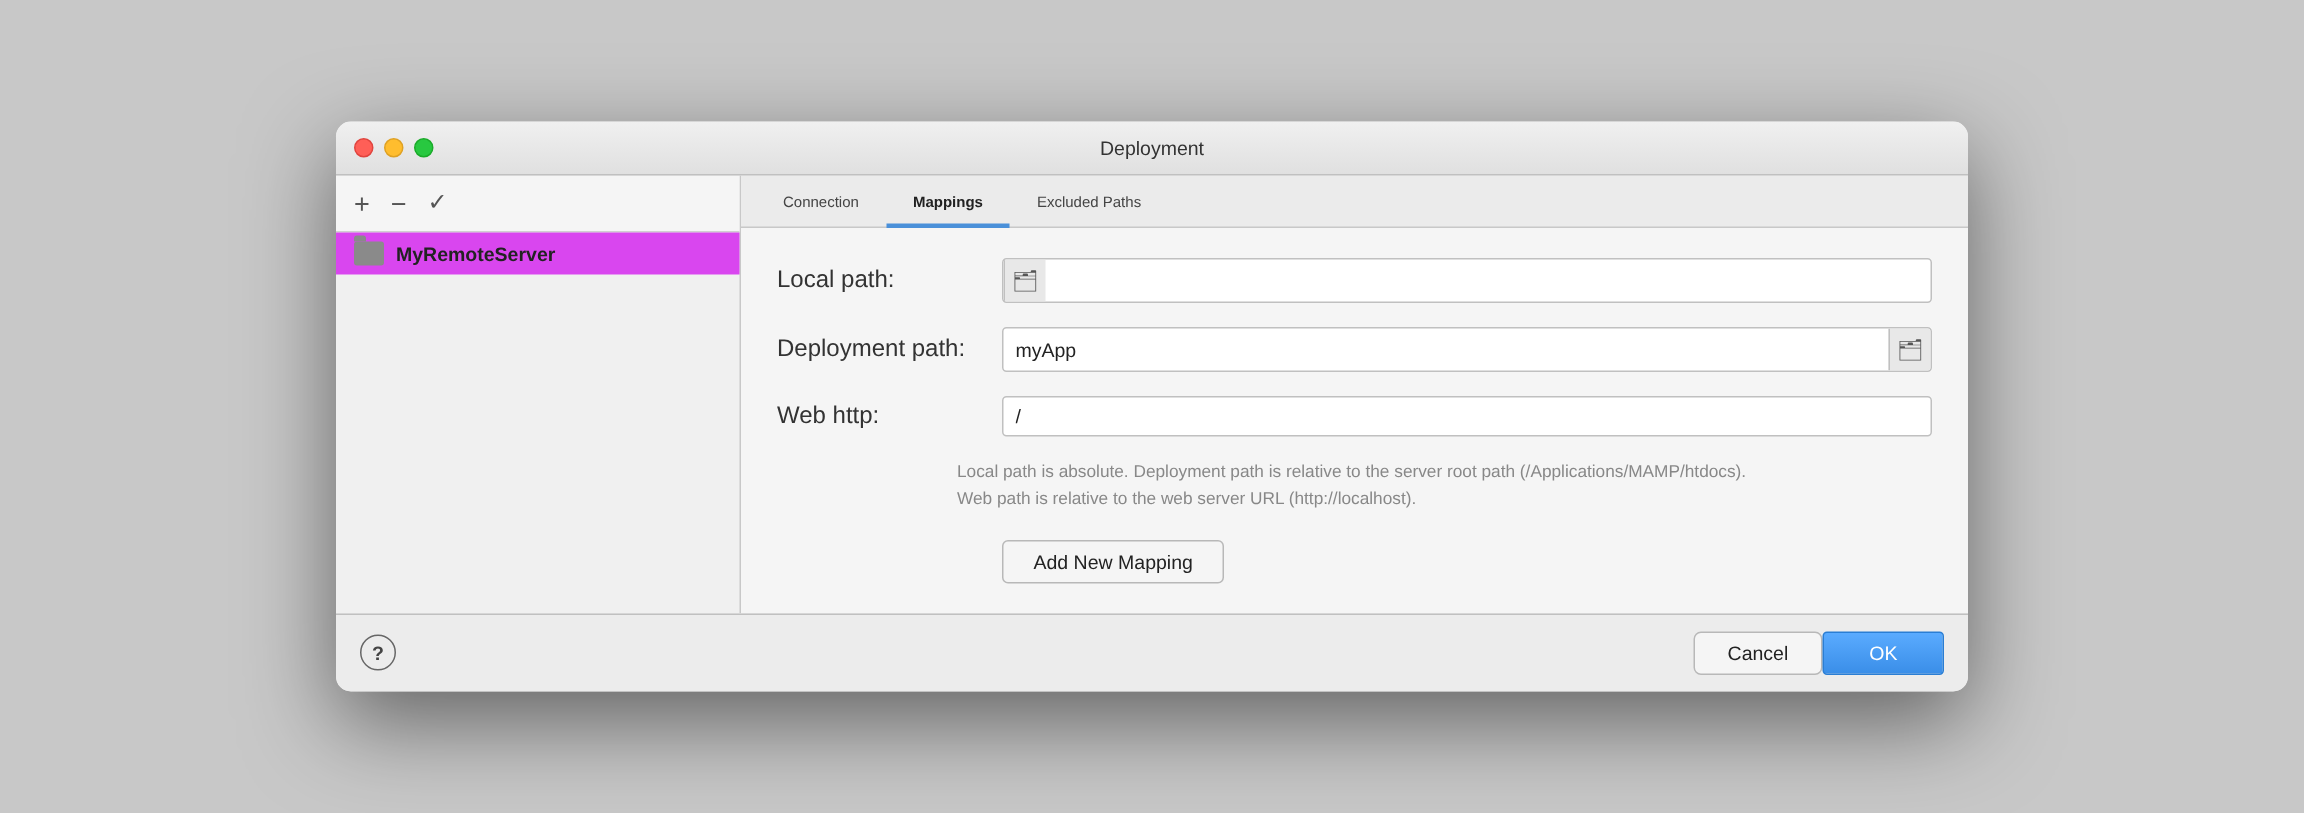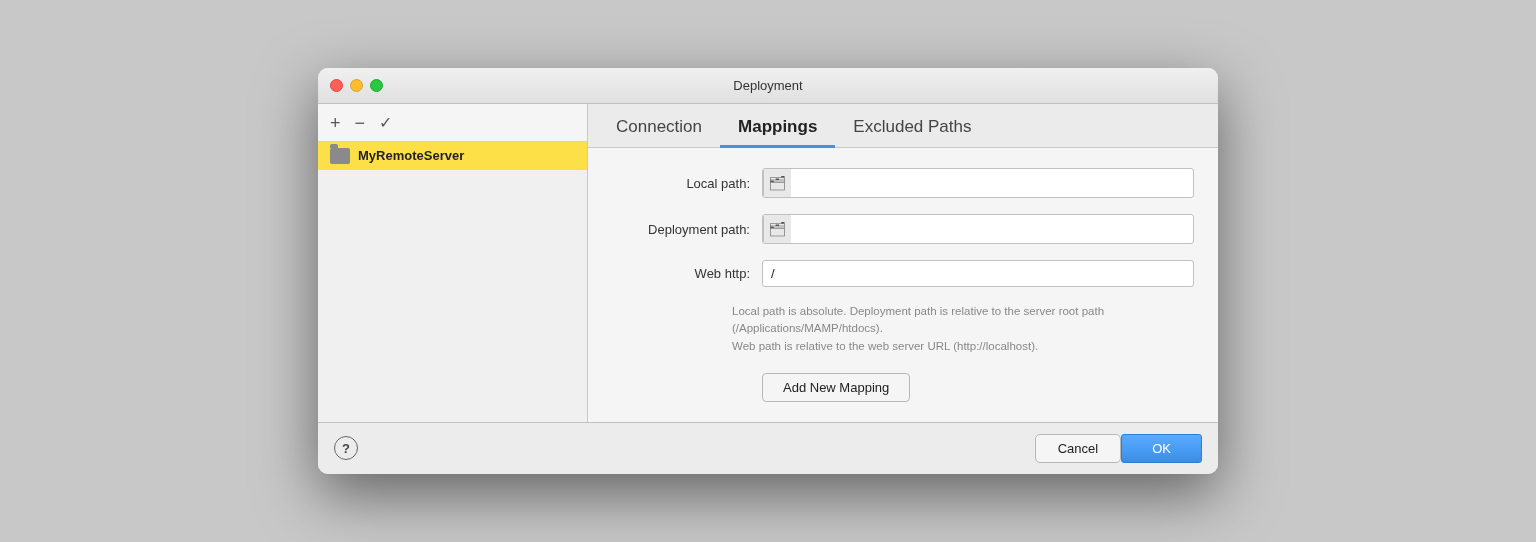--- a/index.html
+++ b/index.html
@@ -10,21 +10,21 @@
       background: #c8c8c8;
       display: flex;
       align-items: center;
       justify-content: center;
       width: 1536px;
       height: 542px;
       overflow: hidden;
     }
 
     .window {
-      width: 900px;
+      width: 1088px;
       background: #ececec;
       border-radius: 10px;
       box-shadow: 0 20px 60px rgba(0,0,0,0.5);
       overflow: hidden;
       display: flex;
       flex-direction: column;
     }
 
     
     .titlebar {
@@ -100,22 +100,23 @@
       align-items: center;
       justify-content: center;
       padding: 0;
       line-height: 1;
     }
 
     .sidebar-toolbar-btn.check { font-size: 16px; }
 
     .server-item {
       display: flex;
+      align-items: center;
       padding: 6px 12px;
-      background: #fde047;
+      background: #d946ef;
       cursor: pointer;
       gap: 8px;
     }
 
     .folder-icon-small {
       width: 20px;
       height: 16px;
       background: #8a8a8a;
       border-radius: 2px;
       position: relative;
@@ -152,21 +153,21 @@
       display: flex;
       border-bottom: 1px solid #c8c8c8;
       background: #ebebeb;
       padding: 0 10px;
       padding-top: 6px;
     }
 
     .tab {
       padding: 7px 18px 8px;
       cursor: pointer;
-      font-size: 17px;
+      font-size: 10px;
       color: #444;
       border-bottom: 3px solid transparent;
       margin-bottom: -1px;
       user-select: none;
     }
 
     .tab.active {
       font-weight: 600;
       color: #222;
       border-bottom: 3px solid #4a90d9;
@@ -181,23 +182,23 @@
     }
 
     .form-row {
       display: flex;
       align-items: center;
       margin-bottom: 16px;
     }
 
     .form-label {
       width: 150px;
-      font-size: 13px;
+      font-size: 16px;
       color: #333;
-      text-align: right;
+      text-align: left;
       padding-right: 12px;
       flex-shrink: 0;
     }
 
     .form-input-wrapper {
       flex: 1;
       display: flex;
       align-items: center;
       border: 1px solid #c0c0c0;
       background: #fff;
@@ -351,20 +352,21 @@
             <button class="browse-btn">
               <span class="browse-icon">🗂</span>
             </button>
           </div>
         </div>
 
         
         <div class="form-row">
           <label class="form-label">Deployment path:</label>
           <div class="form-input-wrapper">
+            <input class="form-input" type="text" value="myApp" style="">
             <button class="browse-btn">
               <span class="browse-icon">🗂</span>
             </button>
           </div>
         </div>
 
         
         <div class="form-row">
           <label class="form-label">Web http:</label>
           <div class="form-input-wrapper">

